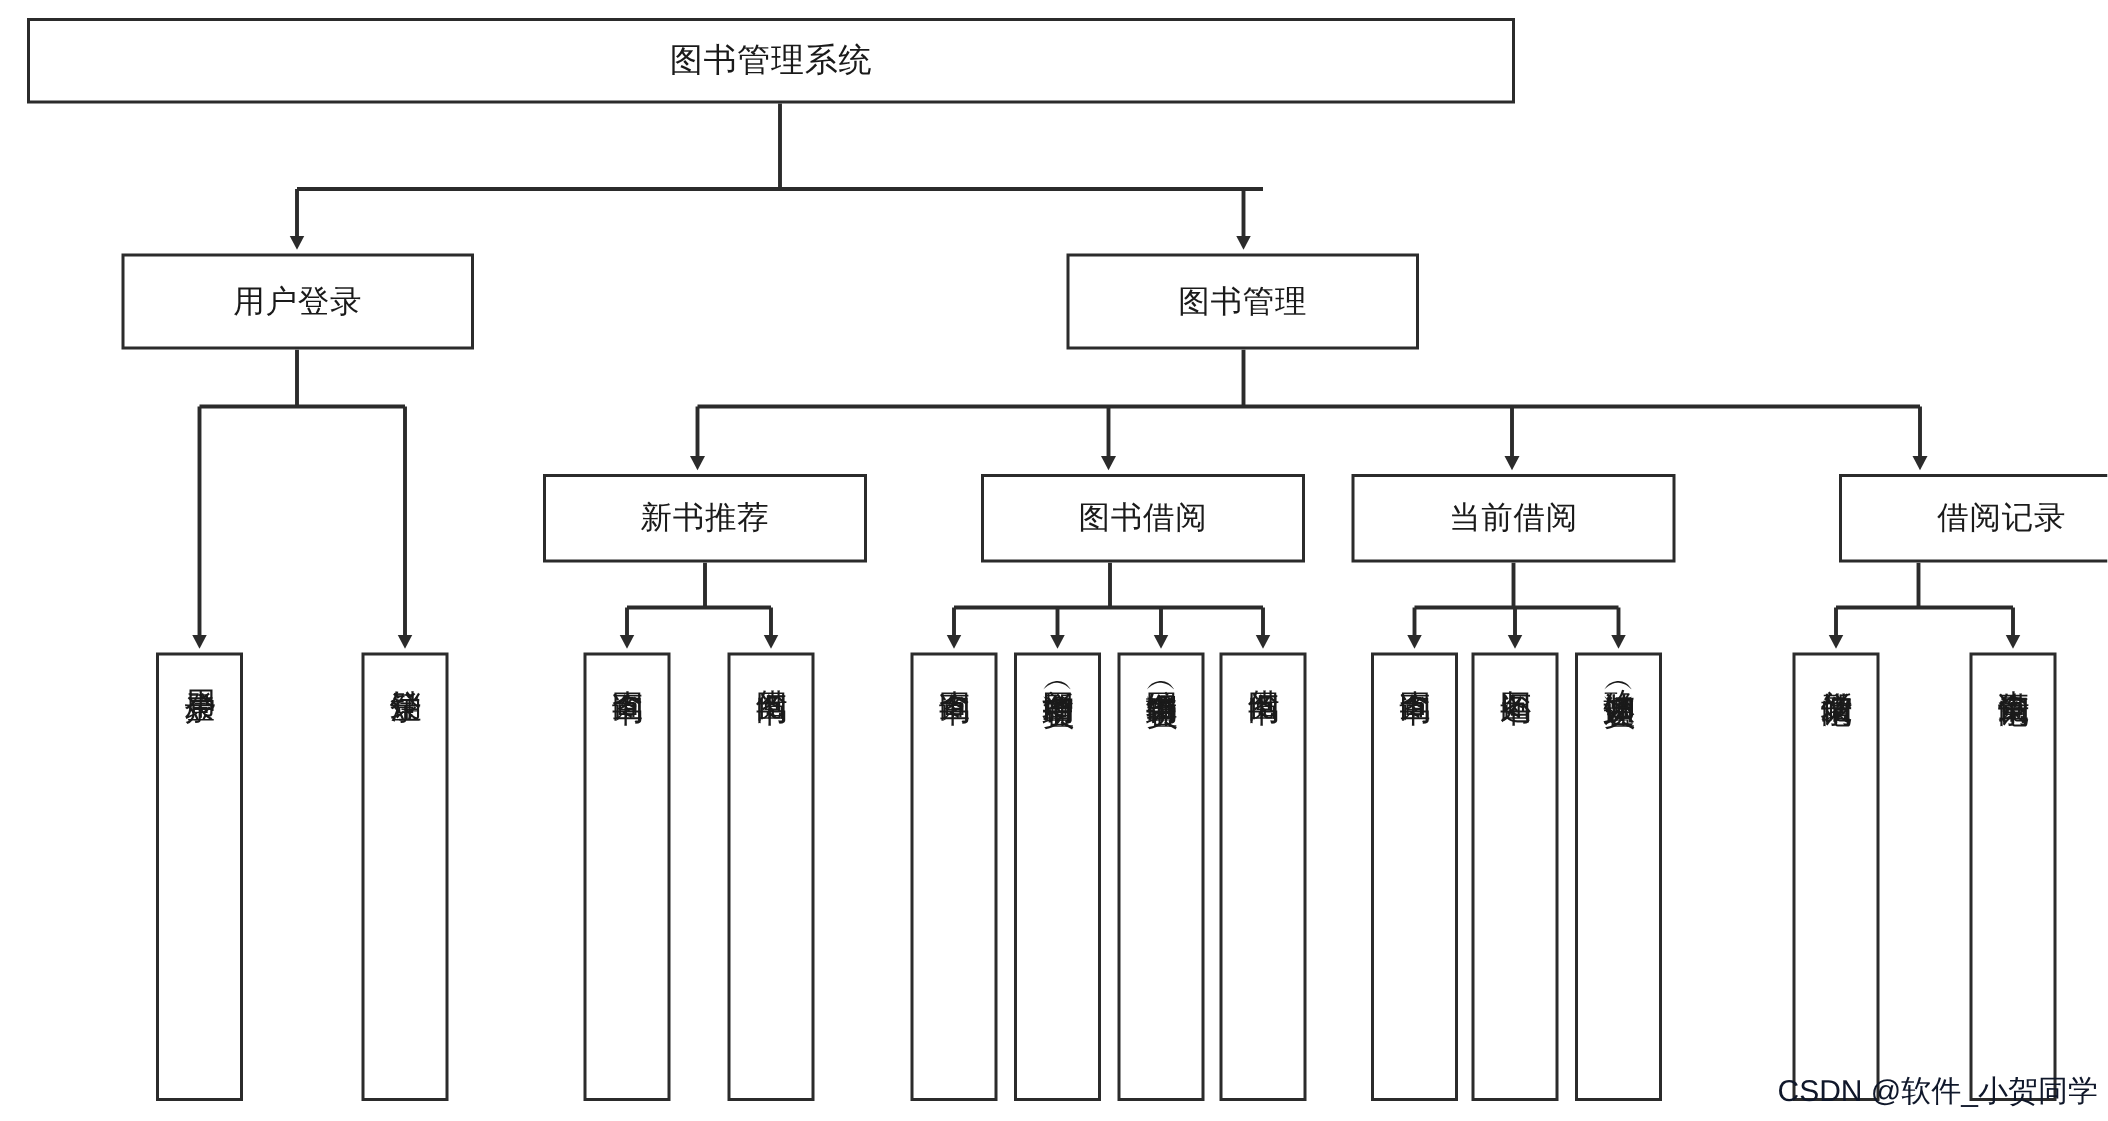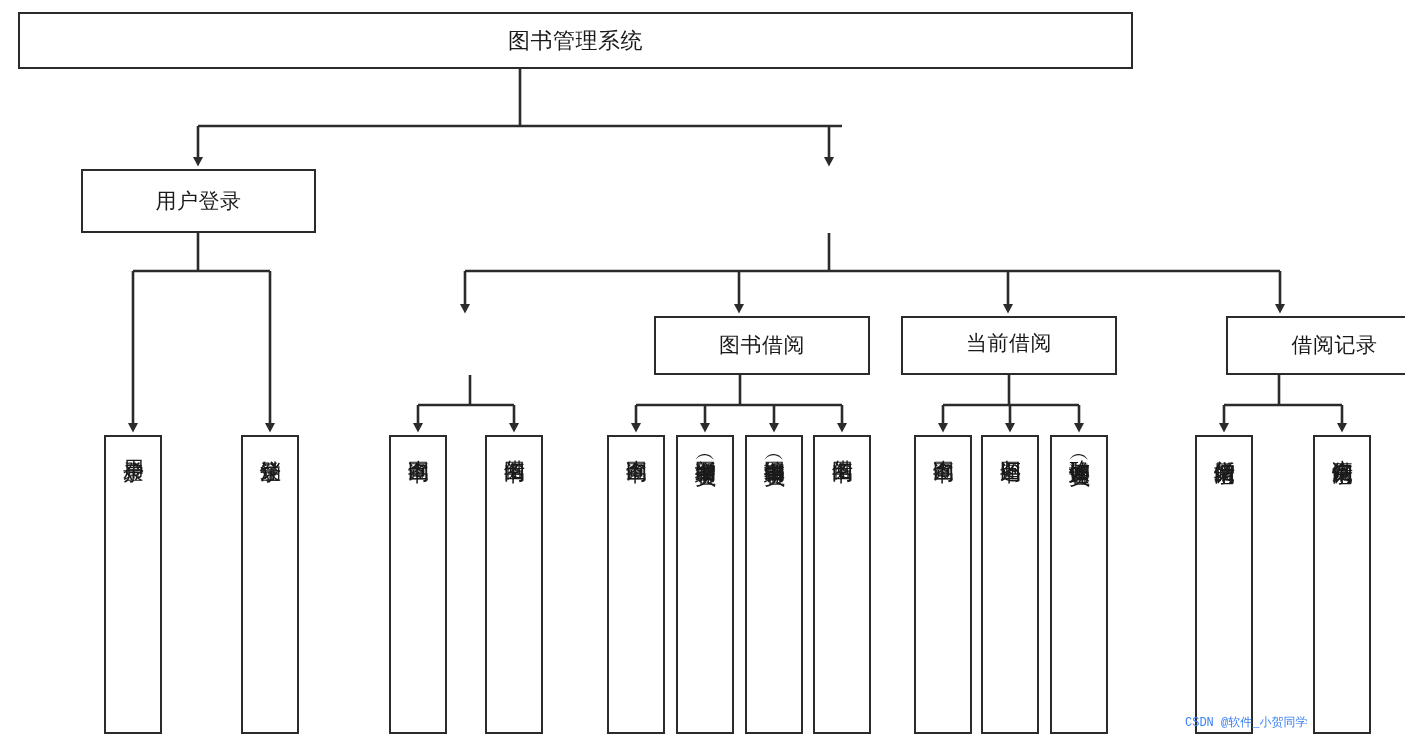--- a/index.html
+++ b/index.html
@@ -57,25 +57,25 @@
     text-orientation: upright;
     font-size: 21px;
     letter-spacing: 1px;
     line-height: 1;
     white-space: nowrap;
   }
   .watermark {
     position: absolute;
     left: 1185px;
     top: 714px;
-    font-size: 12px;
-    color: #3b82f6;
+    font-size: 20px;
+    color: #0f172a;
     white-space: nowrap;
     z-index: 3;
-    font-family: Liberation Mono, monospace;
+    font-family: Liberation Sans, sans-serif;
   }
 </style>
 </head>
 <body>
 
 <div id="canvas">
 
   <svg id="edges" viewBox="0 0 1405 747" xmlns="http://www.w3.org/2000/svg">
     <defs>
       <marker id="arrow" markerWidth="11" markerHeight="11" refX="1" refY="5.5" orient="auto" markerUnits="userSpaceOnUse">
@@ -119,32 +119,38 @@
       <path d="M1010,405 L1010,424" marker-end="url(#arrow)"></path>
       <path d="M1079,405 L1079,424" marker-end="url(#arrow)"></path>
 
       <path d="M1279,375 L1279,405"></path>
       <path d="M1224,405 L1342,405"></path>
       <path d="M1224,405 L1224,424" marker-end="url(#arrow)"></path>
       <path d="M1342,405 L1342,424" marker-end="url(#arrow)"></path>
     </g>
   </svg>
 
-  <div class="node horiz root" style="left:18px; top:12px; width:1115px; height:57px;">
+  <div class="node horiz root" style="left:18px; top:12px; width:992px; height:57px;">
     <span class="label">图书管理系统</span>
   </div>
 
   <div class="node horiz" style="left:81px; top:169px; width:235px; height:64px;">
     <span class="label">用户登录</span>
   </div>
-
+  <div class="node horiz" style="left:711px; top:169px; width:235px; height:64px;">
+    <span class="label">图书管理</span>
+  </div>
+
+  <div class="node horiz" style="left:362px; top:316px; width:216px; height:59px;">
+    <span class="label">新书推荐</span>
+  </div>
   <div class="node horiz" style="left:654px; top:316px; width:216px; height:59px;">
     <span class="label">图书借阅</span>
   </div>
-  <div class="node horiz" style="left:901px; top:316px; width:216px; height:59px;font-family:Liberation Mono, monospace;">
+  <div class="node horiz" style="left:901px; top:316px; width:216px; height:59px;">
     <span class="label">当前借阅</span>
   </div>
   <div class="node horiz" style="left:1226px; top:316px; width:217px; height:59px;">
     <span class="label">借阅记录</span>
   </div>
 
   <div class="node vert" style="left:104px; top:435px; width:58px; height:299px;">
     <span class="label">用户登录</span>
   </div>
   <div class="node vert" style="left:241px; top:435px; width:58px; height:299px;">

